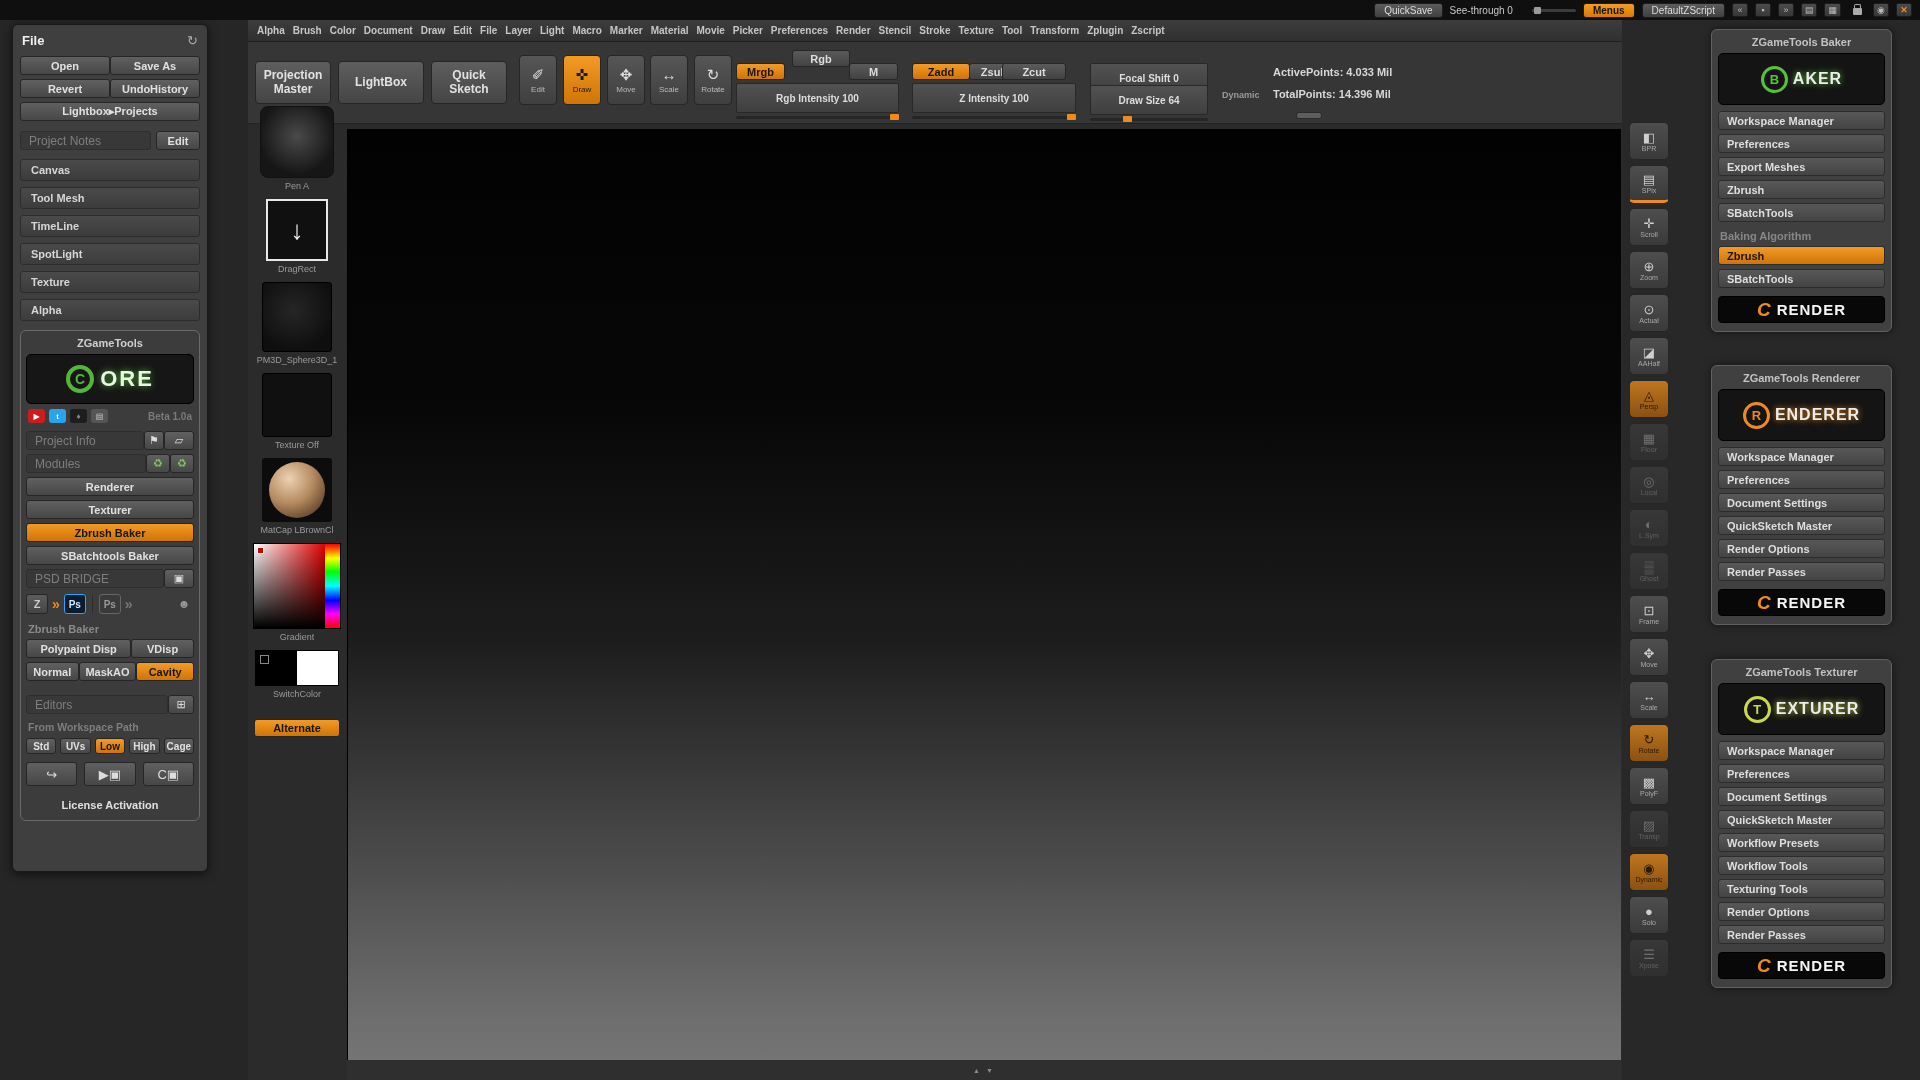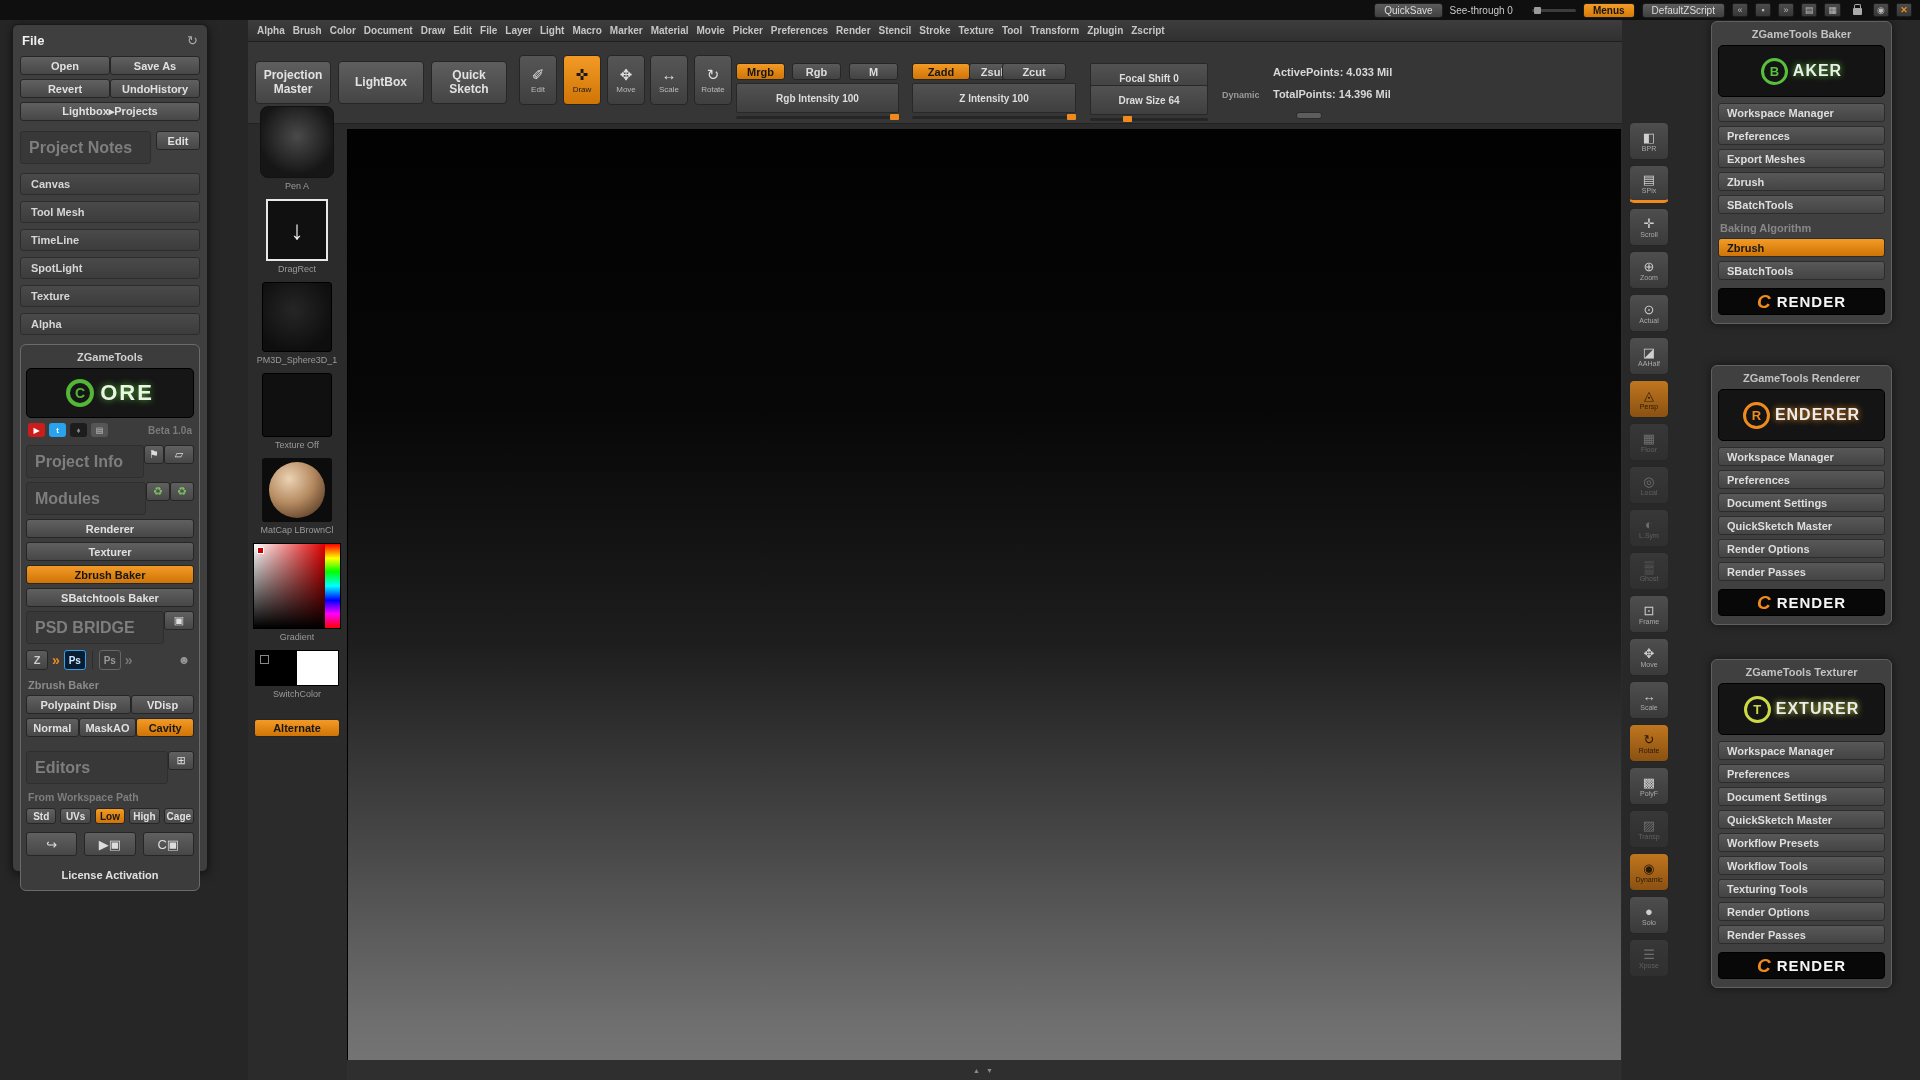--- a/index.html
+++ b/index.html
@@ -59,21 +59,21 @@
 .btn.wide{margin:4px 0;}
 .row{display:flex;margin:4px 0;}
 .row .btn{flex:1;}
 .row.sm{gap:4px;}
 
 
 #file-panel{position:absolute;left:12px;top:24px;width:196px;height:848px;background:#3f3f3f;border:1px solid #191919;border-radius:6px;box-shadow:0 2px 10px rgba(0,0,0,.6);padding:6px 7px;z-index:5;}
 .fp-head{display:flex;align-items:center;margin:2px 2px 8px;}
 .fp-title{font-size:13px;font-weight:bold;color:#f0f0f0;flex:1;}
 .fp-refresh{color:#aaa;font-size:13px;}
-.label-dim{background:#383838;border:1px solid #2e2e2e;border-radius:3px;color:#7e7e7e;font-size:16px;font-weight:bold;display:flex;align-items:center;padding:0 8px;height:33px;}
+.label-dim{background:#383838;border:1px solid #2e2e2e;border-radius:3px;color:#7e7e7e;font-size:12px;font-weight:normal;display:flex;align-items:center;padding:0 8px;height:19px;}
 .notes-row{display:flex;gap:5px;margin:10px 0 9px;}
 .section-bar{background:linear-gradient(#4a4a4a,#3c3c3c);border:1px solid #2c2c2c;border-radius:3px;color:#d6d6d6;font-size:11px;font-weight:bold;padding:4px 10px;margin:6px 0;}
 
 
 #zgt{margin-top:9px;background:#3c3c3c;border:1px solid #6a6a6a;border-radius:6px;padding:4px 5px 6px;}
 .zgt-title{text-align:center;font-size:11px;font-weight:bold;color:#cfcfcf;margin:2px 0 5px;}
 .core-logo{height:50px;background:#161616;border:1px solid #000;border-radius:5px;display:flex;align-items:center;justify-content:center;gap:6px;margin-bottom:5px;}
 .core-c{width:28px;height:28px;border:4px solid #54b637;border-radius:50%;color:#54b637;font-weight:bold;font-size:14px;display:flex;align-items:center;justify-content:center;}
 .core-rest{font-size:22px;font-weight:bold;letter-spacing:2px;color:#eaf6e4;text-shadow:0 0 7px #54b637;}
 .social-row{display:flex;align-items:center;gap:4px;margin:4px 2px 8px;}
@@ -222,21 +222,21 @@
   <div class="tool-ico" style="left:650px;top:13px">
     <span class="g">↔</span>
     <span class="l">Scale</span>
   </div>
   <div class="tool-ico" style="left:694px;top:13px">
     <span class="g">↻</span>
     <span class="l">Rotate</span>
   </div>
 
   <div class="mini-btn orange" style="left:736px;top:21px;width:49px">Mrgb</div>
-  <div class="mini-btn" style="left:792px;top:21px;width:49px">Rgb</div>
+  <div class="mini-btn" style="left:792px;top:8px;width:58px">Rgb</div>
   <div class="mini-btn" style="left:849px;top:21px;width:49px">M</div>
   <div class="slider" style="left:736px;top:41px;width:163px">
     <div class="bar">Rgb Intensity 100</div>
     <div class="track">
         <span class="handle" style="right:0"></span>
       </div>
   </div>
 
   <div class="mini-btn orange" style="left:912px;top:21px;width:58px">Zadd</div>
   <div class="mini-btn" style="left:969px;top:21px;width:50px">Zsub</div>
@@ -491,21 +491,21 @@
       </div>
     <div class="act-row">
       <div class="ico-btn act">↪</div>
       <div class="ico-btn act">▶▣</div>
       <div class="ico-btn act">C▣</div>
     </div>
     <div class="license">License Activation</div>
   </div>
 </div>
 
-<div class="side-panel baker" style="top:21px">
+<div class="side-panel baker" style="top:29px">
   <div class="sp-title">ZGameTools Baker</div>
   <div class="sp-logo">
     <span class="sp-circle">B</span>
     <span class="sp-rest">AKER</span>
   </div>
   <div>
 
   <div class="sp-item">Workspace Manager</div>
       <div class="sp-item">Preferences</div>
       <div class="sp-item">Export Meshes</div>

